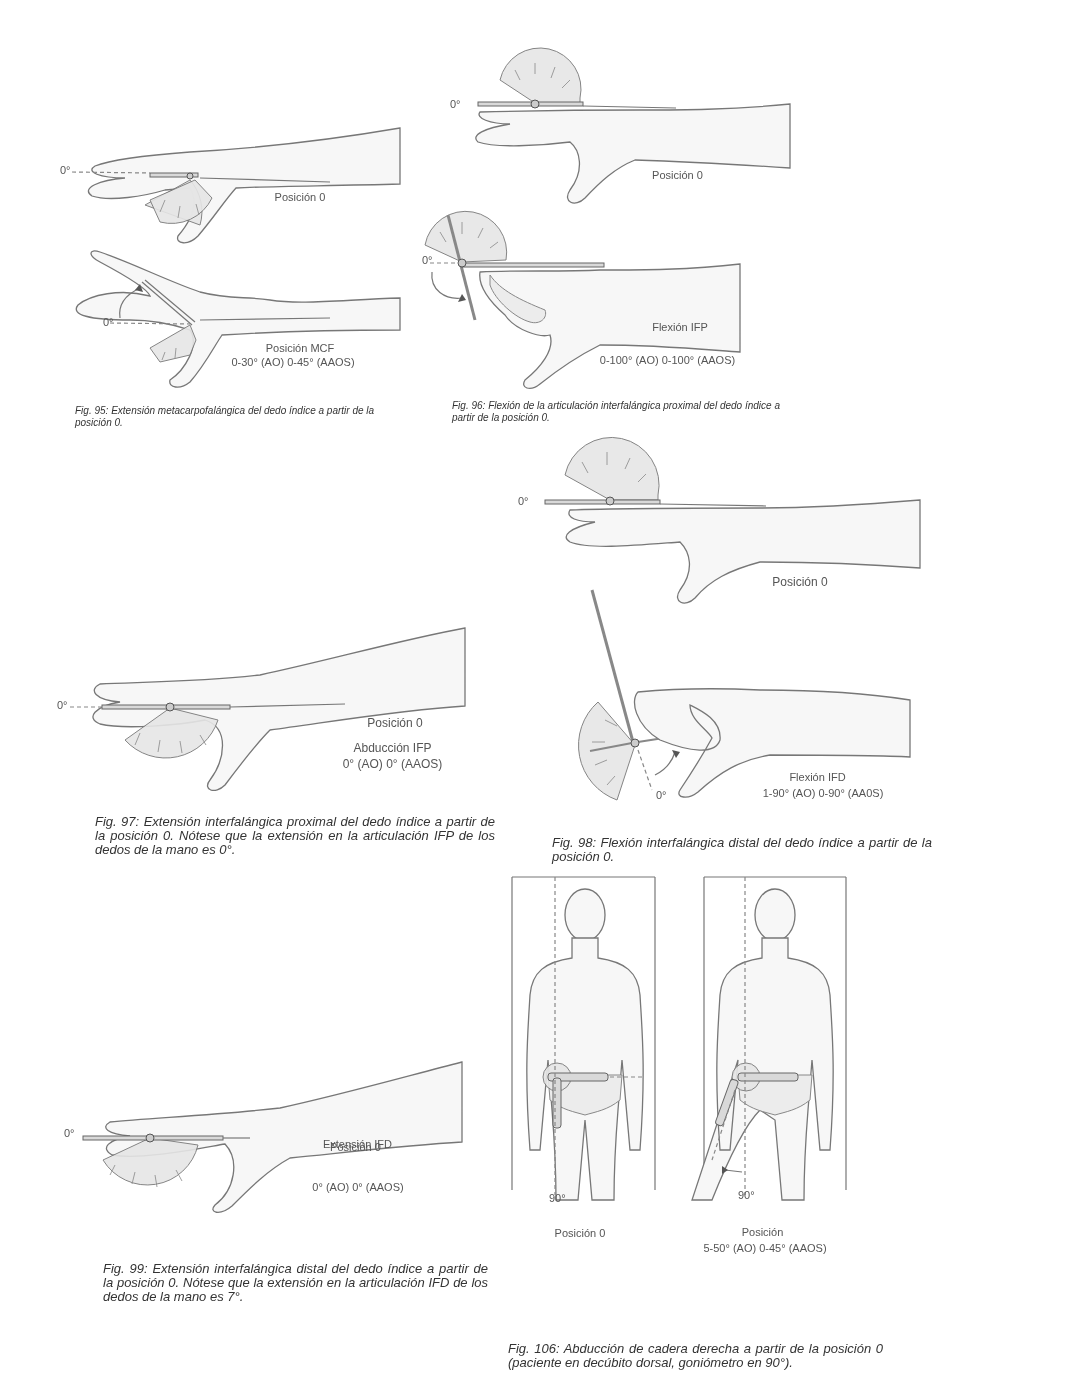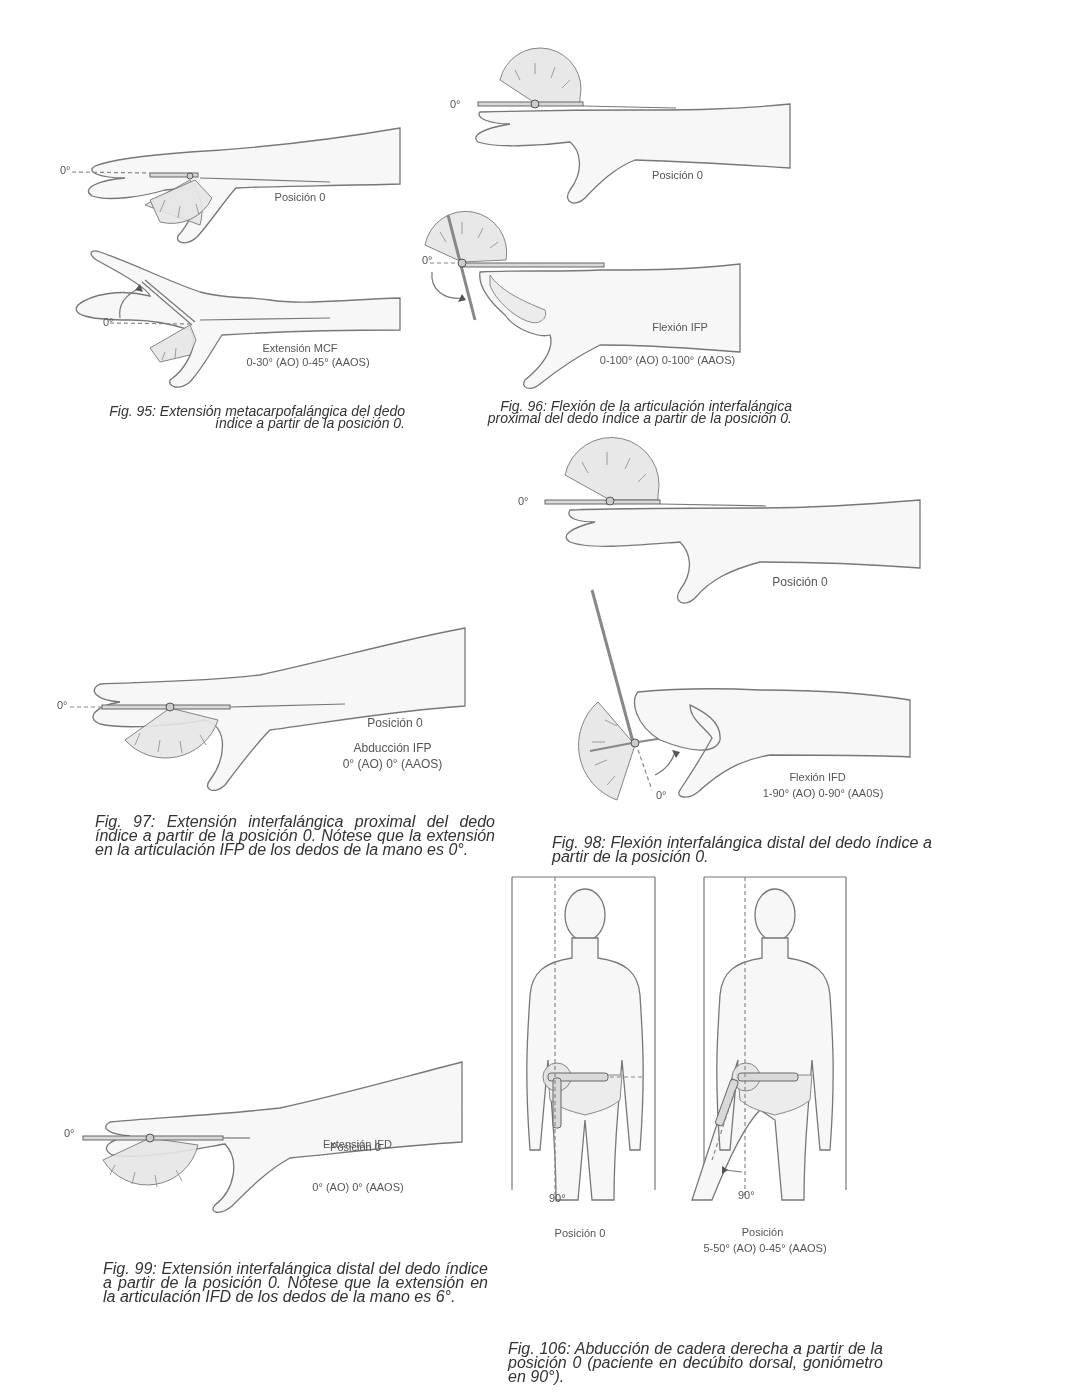--- a/index.html
+++ b/index.html
@@ -2,22 +2,22 @@
 <html><head>
 <meta charset="utf-8">
 <style>
   html, body { margin: 0; padding: 0; background: #ffffff; }
   body { width: 1080px; height: 1397px; position: relative; overflow: hidden;
          font-family: "Liberation Sans", sans-serif; color: #444; }
   .abs { position: absolute; }
   .label { font-size: 11px; color: #555; text-align: center; white-space: nowrap; line-height: 14px; }
   .label-lg { font-size: 12px; color: #555; text-align: center; white-space: nowrap; line-height: 16px; }
   .zero { font-size: 11px; color: #555; }
-  .caption { font-style: italic; font-size: 14px; color: #333; line-height: 12px; text-align: right; }
-  .caption-lg { font-style: italic; font-size: 16px; color: #333; line-height: 14px; text-align: justify; }
+  .caption { font-style: italic; font-size: 10px; color: #333; line-height: 12px; }
+  .caption-lg { font-style: italic; font-size: 13px; color: #333; line-height: 14px; text-align: justify; }
   svg.illus { position: absolute; overflow: visible; }
   .skin { fill: #f7f7f7; stroke: #777; stroke-width: 1.3; }
   .shade { fill: #ececec; stroke: #888; stroke-width: 1; }
   .gon { fill: #e6e6e6; stroke: #777; stroke-width: 1; opacity: 0.9; }
   .arm { fill: #d9d9d9; stroke: #666; stroke-width: 1; }
   .dash { stroke: #888; stroke-width: 1.2; stroke-dasharray: 4 3; fill: none; }
   .line { stroke: #777; stroke-width: 1.2; fill: none; }
   .tick { stroke: #888; stroke-width: 0.8; }
   .pivot { fill: #ccc; stroke: #555; stroke-width: 1; }
 </style>
@@ -45,22 +45,22 @@
     <line class="line" x1="142" y1="282" x2="192" y2="325"></line>
     <line class="line" x1="145" y1="280" x2="195" y2="322"></line>
     <line class="line" x1="200" y1="320" x2="330" y2="318"></line>
     <line class="dash" x1="110" y1="323" x2="190" y2="324"></line>
     <path class="line" d="M120,318 C118,305 125,295 140,288"></path>
     <polygon points="140,284 143,292 135,290" fill="#555"></polygon>
   </svg>
   <span class="abs zero" style="left:60px;top:164px">0°</span>
   <span class="abs zero" style="left:103px;top:316px">0°</span>
   <div class="abs label" style="left:270px;top:190px;width:60px">Posición 0</div>
-  <div class="abs label" style="left:230px;top:341px;width:140px">Extensión MCF</div>
-  <div class="abs label" style="left:233px;top:355px;width:150px">0-30° (AO)  0-45° (AAOS)</div>
+  <div class="abs label" style="left:230px;top:341px;width:140px">Posición MCF</div>
+  <div class="abs label" style="left:218px;top:355px;width:150px">0-30° (AO)  0-45° (AAOS)</div>
   <div class="abs caption" style="left:75px;top:405px;width:330px">Fig. 95: Extensión metacarpofalángica del dedo índice a partir de la posición 0.</div>
 </div>
 
 <div>
   <svg class="illus" style="left:0;top:0" width="1080" height="1397">
 
     <path class="gon" d="M500,80 A40,40 0 0 1 580,98 L580,103 L535,103 Z"></path>
     <line class="tick" x1="515" y1="70" x2="520" y2="80"></line>
     <line class="tick" x1="535" y1="63" x2="535" y2="74"></line>
     <line class="tick" x1="555" y1="67" x2="551" y2="78"></line>
@@ -156,21 +156,21 @@
     <line class="tick" x1="155" y1="1175" x2="157" y2="1187"></line>
     <line class="tick" x1="176" y1="1170" x2="182" y2="1181"></line>
     <rect class="arm" x="83" y="1136" width="140" height="4"></rect>
     <line class="line" x1="223" y1="1138" x2="250" y2="1138"></line>
     <circle class="pivot" cx="150" cy="1138" r="4"></circle>
   </svg>
   <span class="abs zero" style="left:64px;top:1127px">0°</span>
   <div class="abs label" style="left:318px;top:1140px;width:75px">Posición 0</div>
   <div class="abs label" style="left:305px;top:1137px;width:105px">Extensión IFD</div>
   <div class="abs label" style="left:298px;top:1180px;width:120px">0° (AO)  0° (AAOS)</div>
-  <div class="abs caption-lg" style="left:103px;top:1262px;width:385px">Fig. 99: Extensión interfalángica distal del dedo índice a partir de la posición 0. Nótese que la extensión en la articulación IFD de los dedos de la mano es 6°.</div>
+  <div class="abs caption-lg" style="left:103px;top:1262px;width:385px">Fig. 99: Extensión interfalángica distal del dedo índice a partir de la posición 0. Nótese que la extensión en la articulación IFD de los dedos de la mano es 7°.</div>
 </div>
 
 <div>
   <svg class="illus" style="left:0;top:0" width="1080" height="1397">
 
     <line class="line" x1="512" y1="877" x2="655" y2="877"></line>
     <line class="line" x1="512" y1="877" x2="512" y2="1190"></line>
     <line class="line" x1="655" y1="877" x2="655" y2="1190"></line>
 
     <ellipse class="skin" cx="585" cy="915" rx="20" ry="26"></ellipse>

